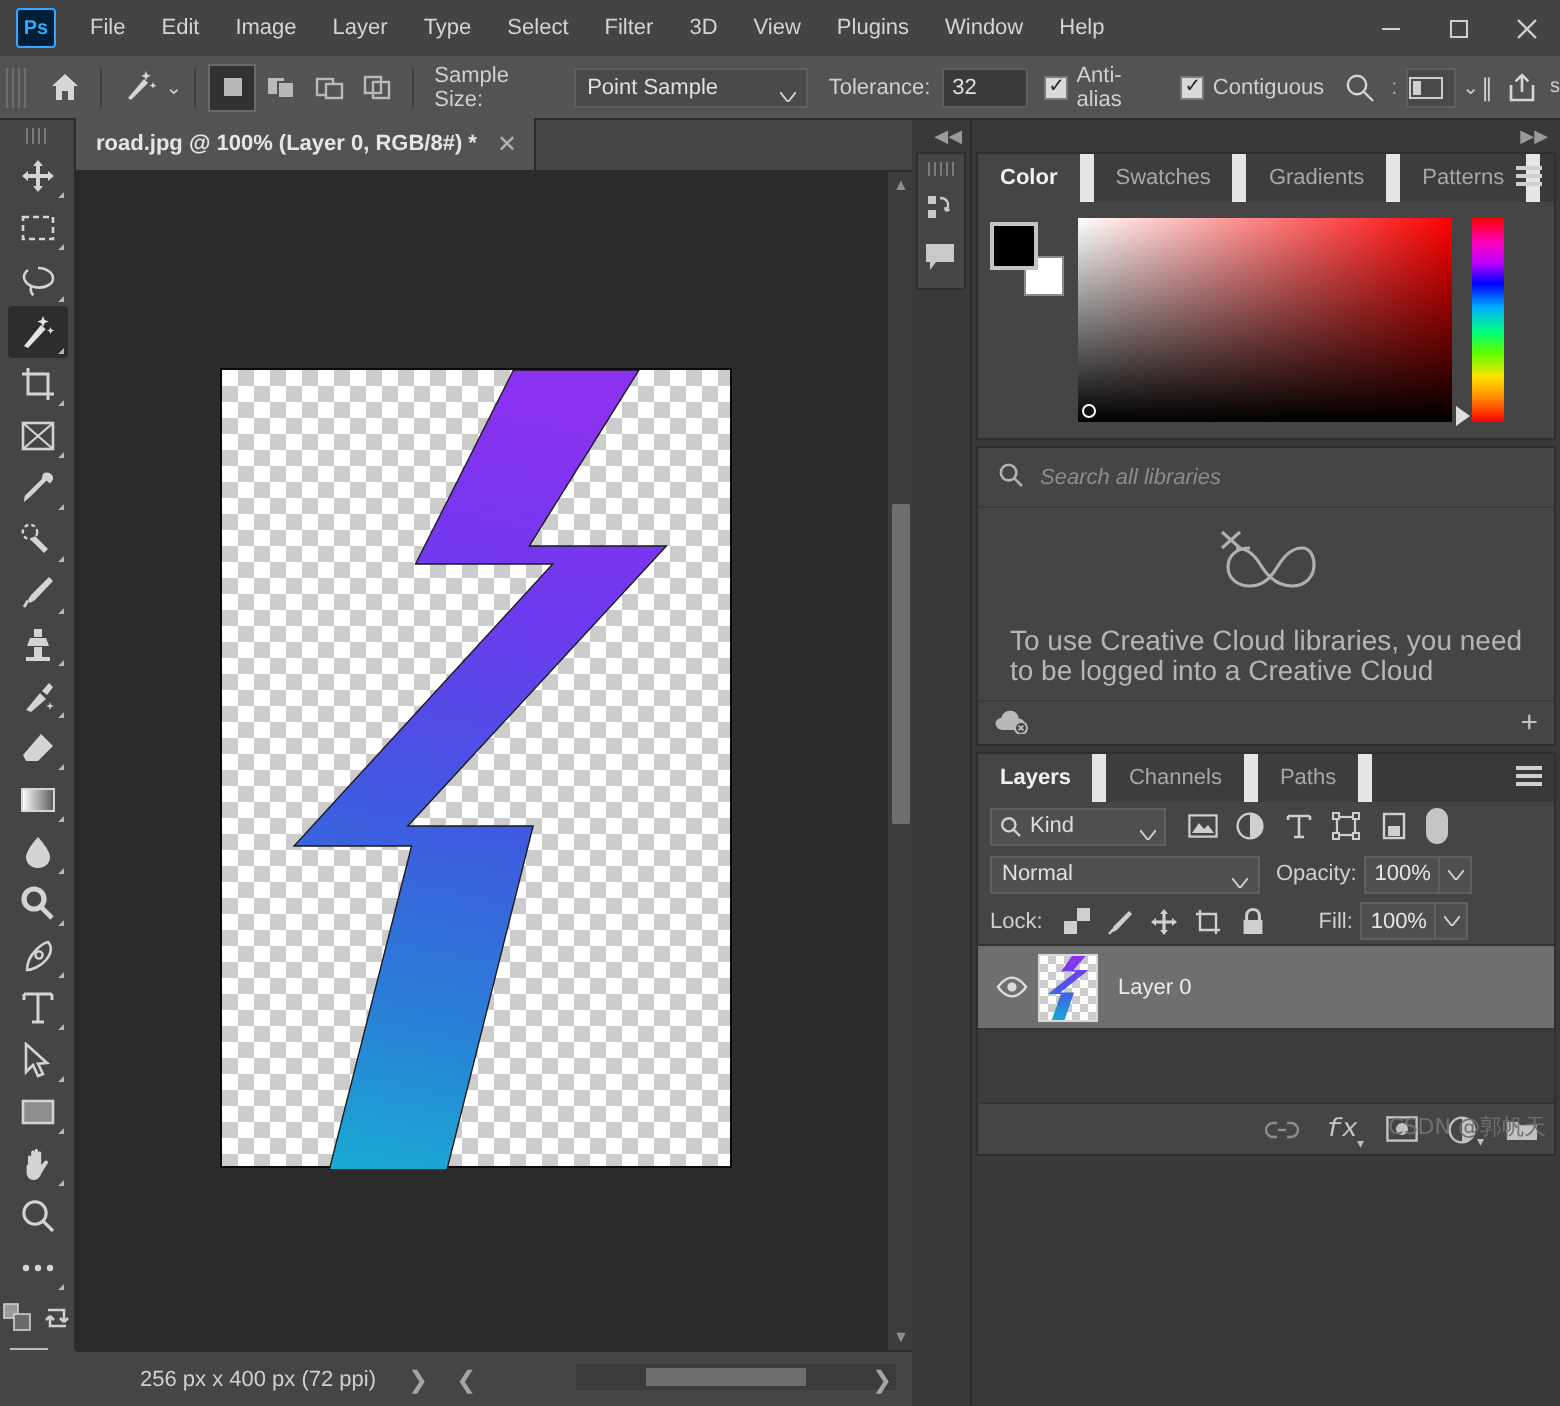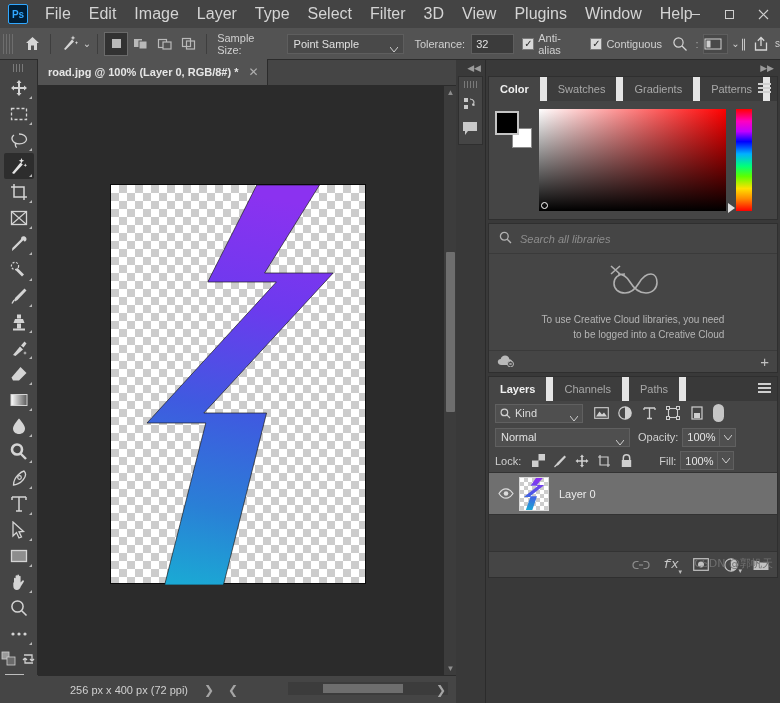--- a/index.html
+++ b/index.html
@@ -18,21 +18,21 @@
     position:absolute;left:0;top:0;width:780px;height:28px;
     background:#444444;display:flex;align-items:center;
   }
   .ps-logo{
     width:20px;height:20px;margin-left:8px;margin-right:8px;
     background:#001e36;border:1px solid #31a8ff;border-radius:2px;
     color:#31a8ff;font-size:10px;font-weight:bold;
     display:flex;align-items:center;justify-content:center;
   }
   .menu-item{
-    padding:0 9px;height:28px;line-height:28px;color:#d4d4d4;font-size:16px;
+    padding:0 9px;height:28px;line-height:28px;color:#d4d4d4;font-size:11px;
     cursor:default;
   }
   .win-btns{position:absolute;right:0;top:0;display:flex;height:28px;}
   .win-btn{
     width:34px;height:28px;display:flex;align-items:center;justify-content:center;
     color:#cfcfcf;font-size:12px;
   }
 
   
   .optionsbar{
@@ -189,21 +189,21 @@
   .cp-ramp-mk{position:absolute;left:-8px;bottom:-2px;width:0;height:0;
     border-top:5px solid transparent;border-bottom:5px solid transparent;border-left:7px solid #e0e0e0;}
 
   
   .lib-search{display:flex;align-items:center;height:30px;padding:0 10px;
     border-bottom:1px solid #3a3a3a;}
   .lib-search .sicon{margin-right:8px;color:#b3b3b3;}
   .lib-ph{color:#8d8d8d;font-style:italic;font-size:11px;}
   .lib-body{height:96px;display:flex;flex-direction:column;align-items:center;
     justify-content:center;background:#454545;}
-  .lib-msg{text-align:right;color:#b5b5b5;font-size:10px;line-height:15px;margin-top:10px;}
+  .lib-msg{text-align:left;color:#b5b5b5;font-size:14px;line-height:15px;margin-top:10px;}
   .lib-foot{height:22px;background:#454545;border-top:1px solid #3a3a3a;
     display:flex;align-items:center;justify-content:space-between;padding:0 8px;color:#b9b9b9;}
 
   
   .filterrow{display:flex;align-items:center;height:24px;padding:0 6px;background:#454545;}
   .kindsel{
     width:88px;height:19px;background:#4f4f4f;border:1px solid #606060;
     display:flex;align-items:center;padding:0 4px;position:relative;font-size:11px;color:#ddd;
   }
   .kindsel .caret{position:absolute;right:4px;top:6px;}

